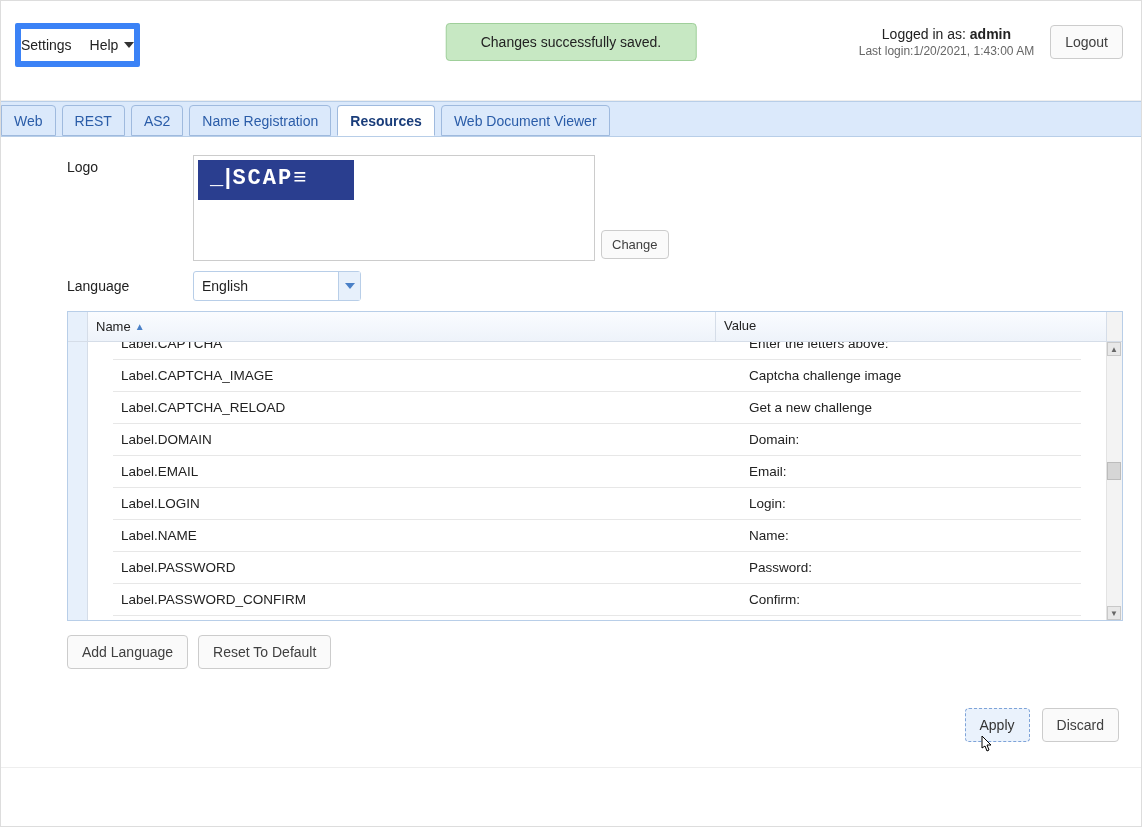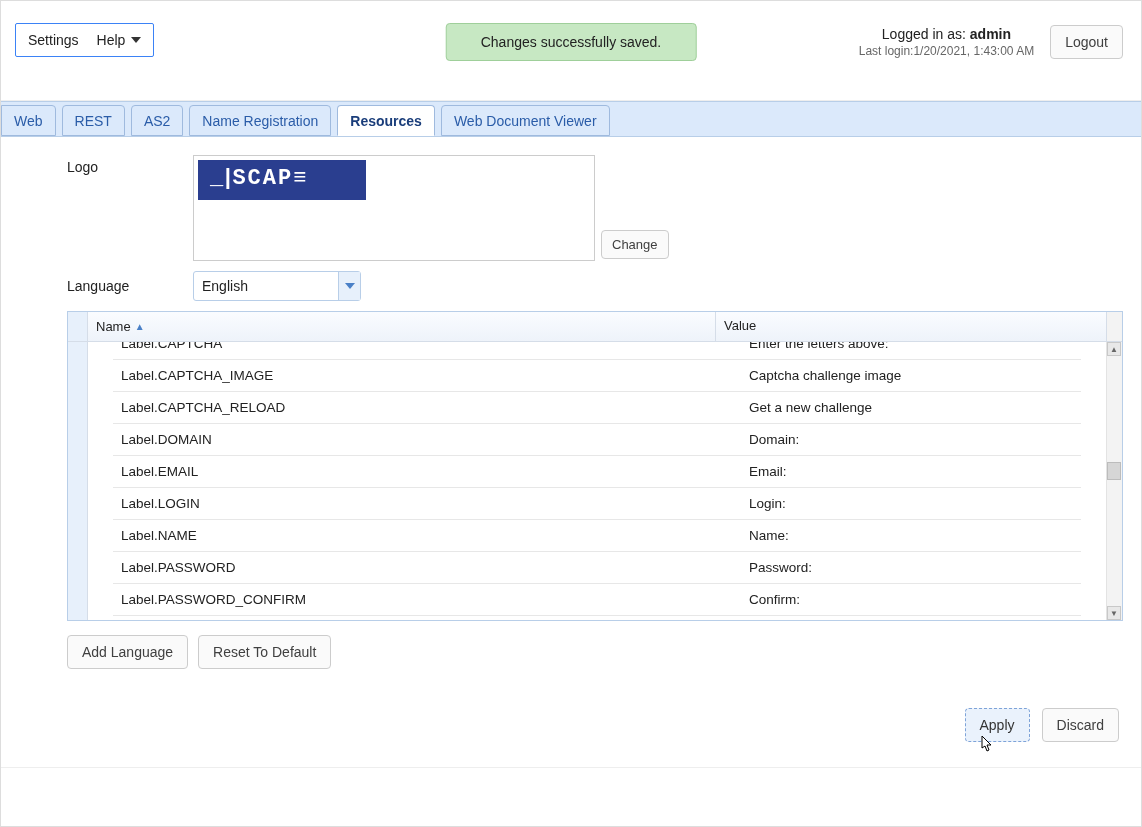--- a/index.html
+++ b/index.html
@@ -21,25 +21,25 @@
     height: 100px;
     position: relative;
     border-bottom: 1px solid #eee;
   }
   .topbar-inner {
     display: flex;
     align-items: flex-start;
     padding: 22px 20px 0 14px;
   }
   .menu-box {
-    border: 1px solid #3b82f6;
+    border: 6px solid #3b82f6;
     border-radius: 2px;
     display: flex;
     align-items: center;
-    padding: 8px 12px;
+    padding: 8px 0;
     gap: 18px;
     background: #fff;
   }
   .menu-item {
     font-size: 14px;
     display: flex;
     align-items: center;
     gap: 4px;
     cursor: pointer;
   }
@@ -130,21 +130,21 @@
     padding-top: 4px;
   }
   .logo-box {
     width: 402px;
     height: 106px;
     border: 1px solid #ccc;
     background: #fff;
     padding: 4px;
   }
   .jscape-logo {
-    width: 168px;
+    width: 156px;
     height: 40px;
     background: #2a3e8f;
     position: relative;
     text-align: center;
   }
   .jscape-logo .text {
     position: absolute;
     left: 12px;
     top: 6px;
     color: #fff;

